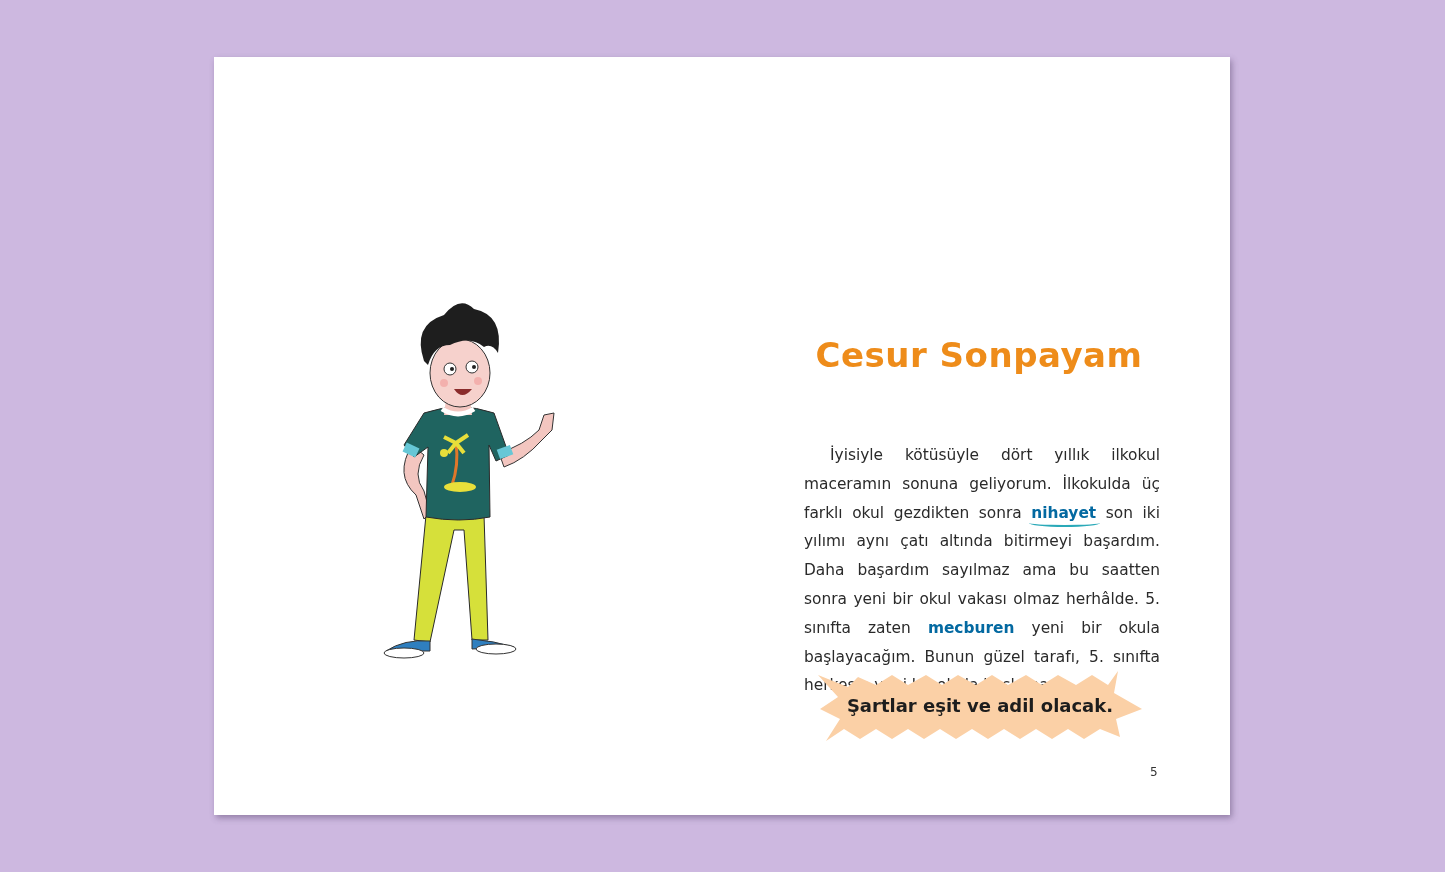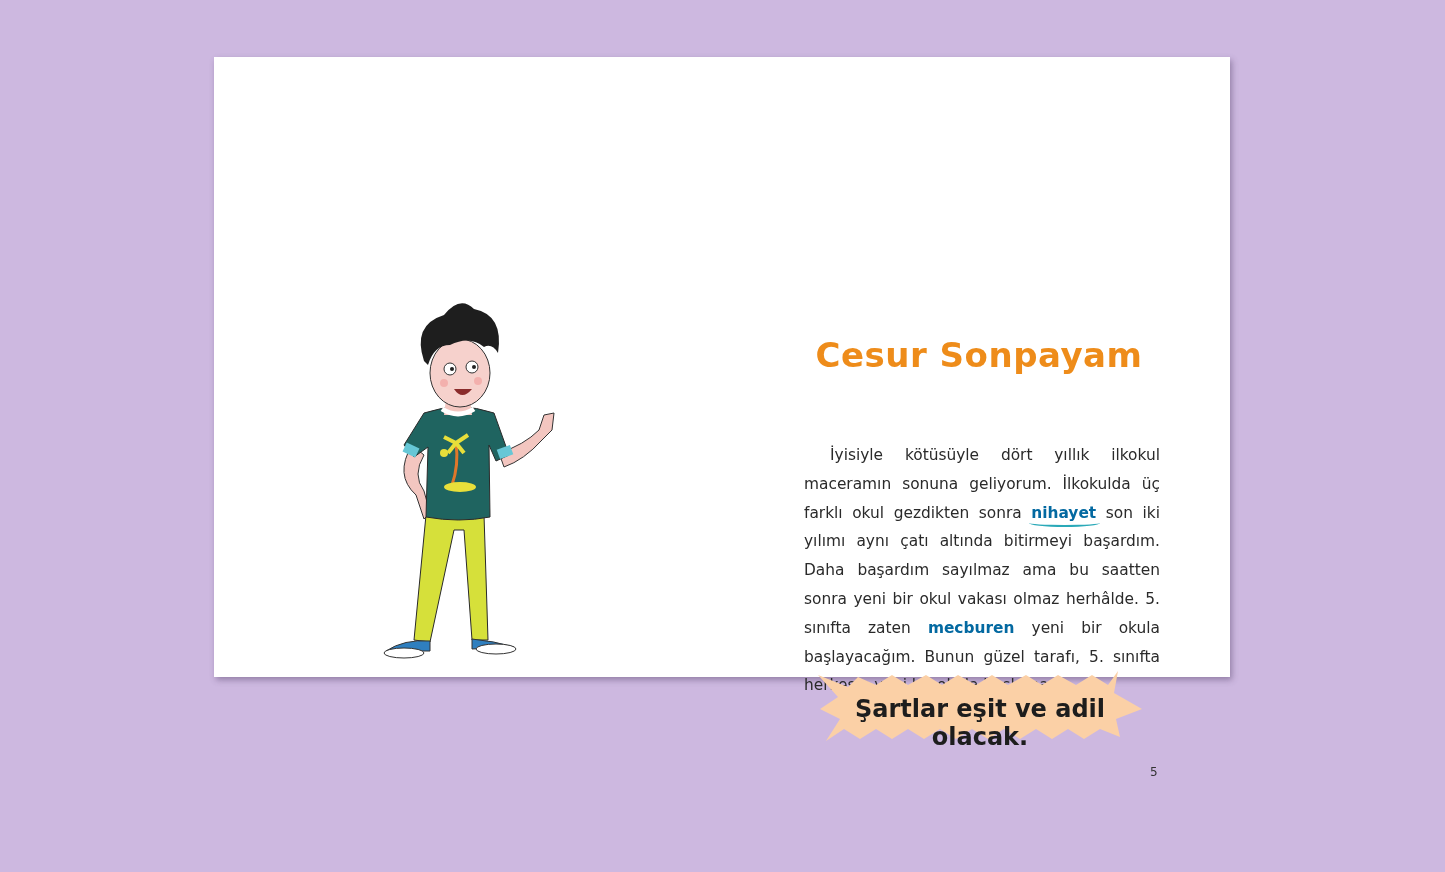--- a/index.html
+++ b/index.html
@@ -1,24 +1,24 @@
 <!DOCTYPE html>
 <html><head>
 <meta charset="utf-8">
 <style>
   html,body{margin:0;padding:0;}
   body{width:1445px;height:872px;background:#cdb8e0;position:relative;overflow:hidden;font-family:"DejaVu Sans",sans-serif;}
-  .page{position:absolute;left:214px;top:57px;width:1016px;height:620px;background:#fff;box-shadow:2px 3px 6px rgba(80,60,100,0.45);}
+  .page{position:absolute;left:214px;top:57px;width:1016px;height:758px;background:#fff;box-shadow:2px 3px 6px rgba(80,60,100,0.45);}
   .title{position:absolute;left:600px;top:278px;width:330px;text-align:center;color:#ee8c1a;font-family:"DejaVu Sans",sans-serif;font-weight:bold;font-size:34px;letter-spacing:0.5px;}
   .body{position:absolute;left:590px;top:384px;width:356px;color:#2a2a2a;font-size:15.4px;line-height:28.8px;text-align:justify;}
   .body p{margin:0;text-indent:26px;}
   .hl{font-weight:bold;color:#0369a1;position:relative;}
   .hl.wave::after{content:"";position:absolute;left:-2px;right:-4px;bottom:-5px;height:6px;border-bottom:2px solid #2aa9b8;border-radius:50%;}
   .burst{position:absolute;left:604px;top:614px;width:324px;height:72px;}
-  .burst-text{position:absolute;left:604px;top:638px;width:324px;text-align:center;font-weight:bold;font-size:24px;color:#1d1d1d;}
+  .burst-text{position:absolute;left:604px;top:638px;width:324px;text-align:center;font-weight:bold;font-size:18px;color:#1d1d1d;}
   .pagenum{position:absolute;left:936px;top:708px;font-size:12px;color:#333;}
   .boy{position:absolute;left:150px;top:238px;width:200px;height:370px;}
 </style>
 </head>
 <body>
 
 <div class="page">
 
   <svg class="boy" viewBox="0 0 200 370">
 

